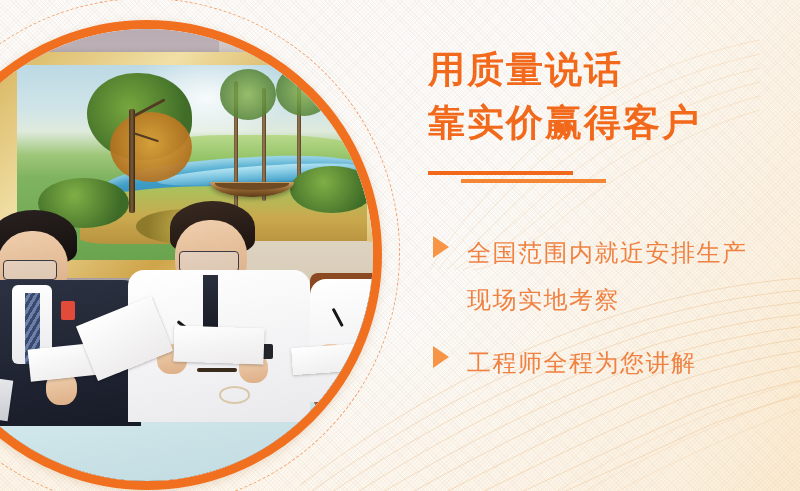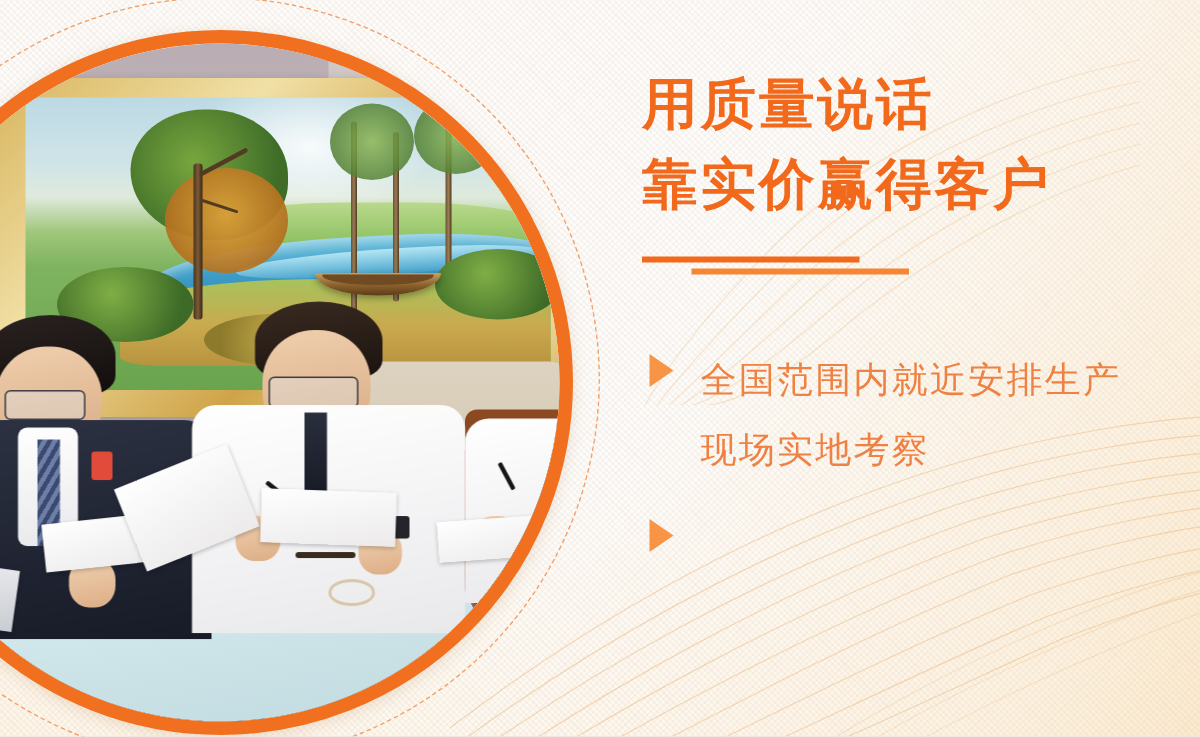--- a/index.html
+++ b/index.html
@@ -284,17 +284,18 @@
       <div class="bullet-icon"></div>
       <div class="bullet-lines">
         <div class="bullet-line">全国范围内就近安排生产</div>
         <div class="bullet-line">现场实地考察</div>
       </div>
     </div>
 
     <div id="bullet-2" class="bullet">
       <div class="bullet-icon"></div>
       <div class="bullet-lines">
+        <div class="bullet-line">工程师全程为您讲解</div>
       </div>
     </div>
 
   </div>
 </div>
 
 </body></html>

